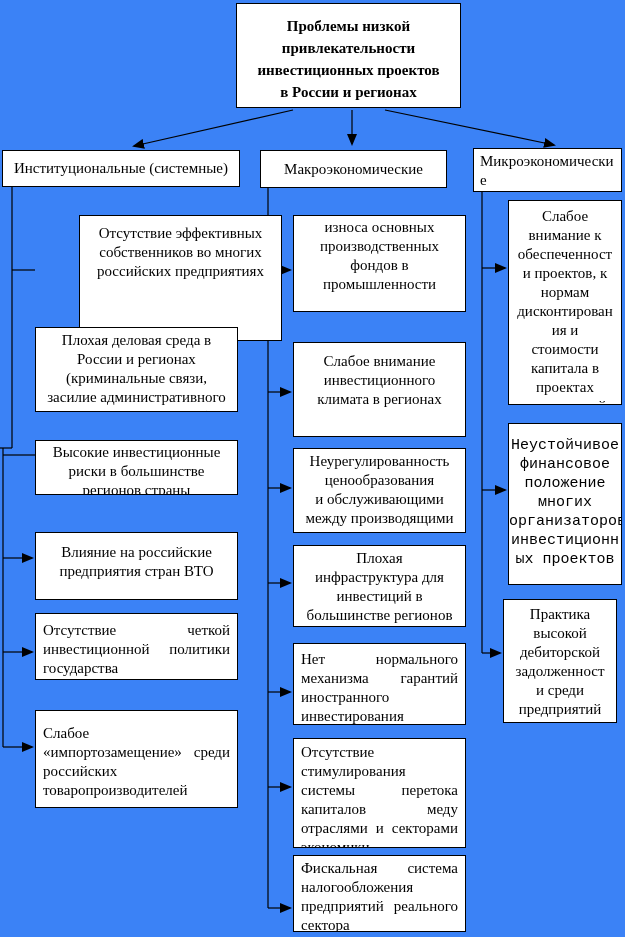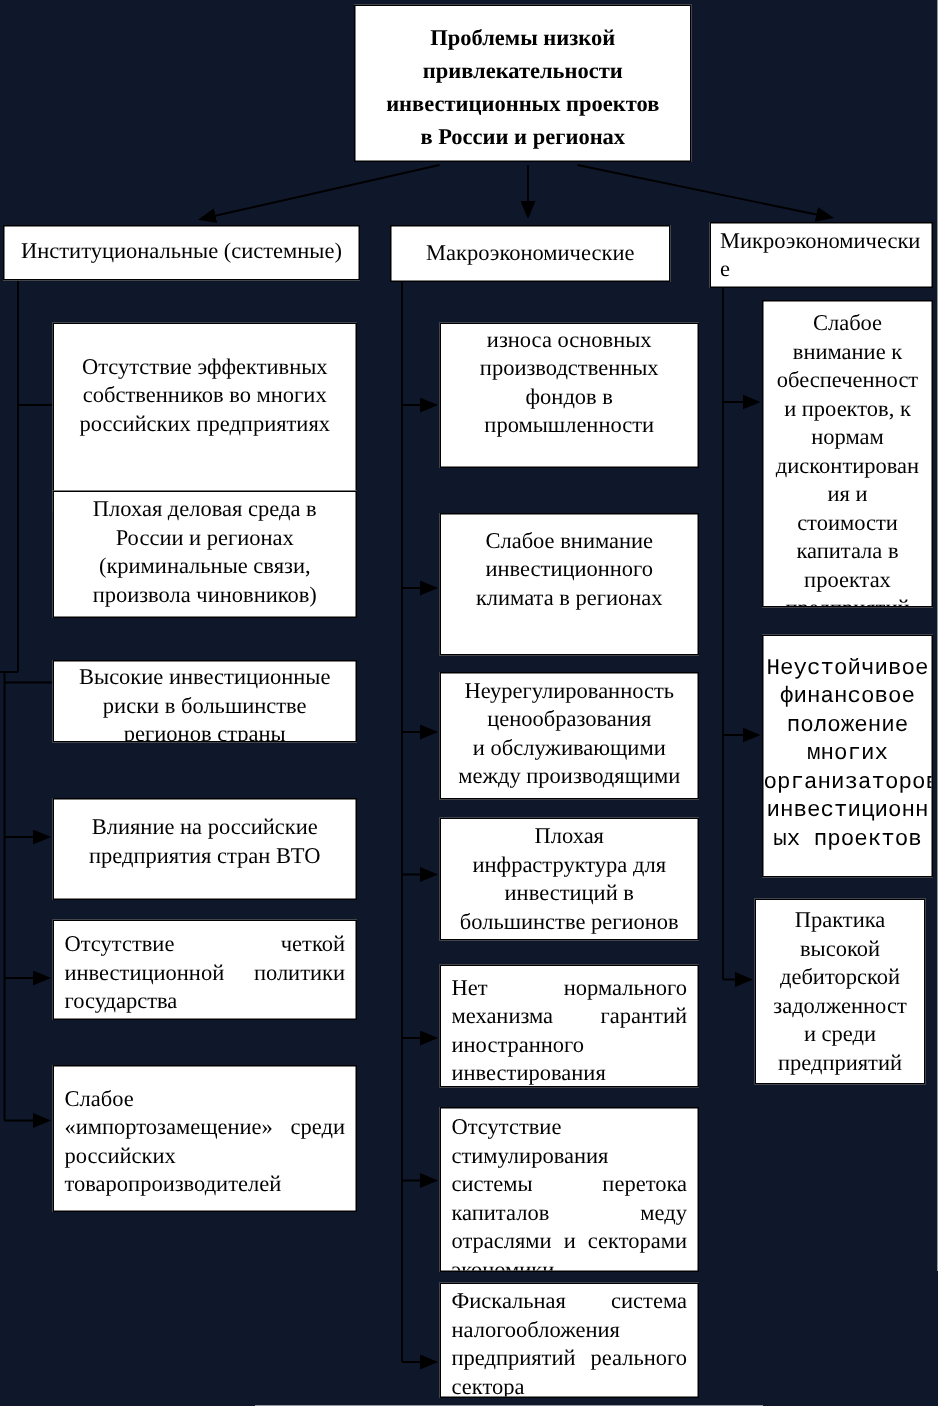--- a/index.html
+++ b/index.html
@@ -1,17 +1,17 @@
 <!DOCTYPE html>
 <html><head>
 <meta charset="utf-8">
 <style>
   html,body { margin:0; padding:0; background:#ffffff; }
   .stage {
-    position:relative; width:625px; height:937px; background:#0f172a;
+    position:relative; width:625px; height:937px; background:#3b82f6;
     font-family:"Liberation Serif", serif; color:#000; overflow:hidden;
   }
   .box {
     position:absolute; box-sizing:border-box; background:#ffffff;
     border:1px solid #000; overflow:hidden;
     font-size:15px; line-height:19px;
   }
   .ln { white-space:nowrap; }
   .center .ln { text-align:center; }
   .justify { padding-left:7px; padding-right:7px; }
@@ -20,21 +20,21 @@
 
   #title { left:236px; top:3px; width:225px; height:105px;
            font-weight:bold; line-height:22px; padding-top:11px; }
   #h1 { left:2px;   top:150px; width:238px; height:37px; padding-top:8px; text-align:center; }
   #h2 { left:260px; top:150px; width:187px; height:38px; padding-top:9px; text-align:center; }
   #h3 { left:473px; top:148px; width:149px; height:44px; padding:3px 6px;
         word-break:break-all; text-align:left; }
 
   
   .lc { left:35px; width:203px; }
-  #l1 { top:215px; height:126px; padding-top:20px; }
+  #l1 { top:215px; height:126px; padding-top:8px;margin-left:44px; }
   #l2 { top:327px; height:85px; padding-top:3px; }
   #l3 { top:440px; height:55px; padding-top:2px; }
   #l4 { top:532px; height:68px; padding-top:10px; }
   #l5 { top:613px; height:67px; padding-top:7px; }
   #l6 { top:710px; height:98px; padding-top:13px; }
 
   
   .mc { left:293px; width:173px; }
   #m1 { top:215px; height:97px; padding-top:2px; }
   #m2 { top:342px; height:95px; padding-top:9px; }
@@ -107,20 +107,21 @@
 
   <div id="l1" class="box lc center">
       <div class="ln">Отсутствие эффективных</div>
       <div class="ln">собственников во многих</div>
       <div class="ln">российских предприятиях</div>
     </div>
   <div id="l2" class="box lc center">
       <div class="ln">Плохая деловая среда в</div>
       <div class="ln">России и регионах</div>
       <div class="ln">(криминальные связи,</div>
+      <div class="ln">засилие административного</div>
       <div class="ln">произвола чиновников)</div>
     </div>
   <div id="l3" class="box lc center">
       <div class="ln">Высокие инвестиционные</div>
       <div class="ln">риски в большинстве</div>
       <div class="ln">регионов страны</div>
     </div>
   <div id="l4" class="box lc center">
       <div class="ln">Влияние на российские</div>
       <div class="ln">предприятия стран ВТО</div>

